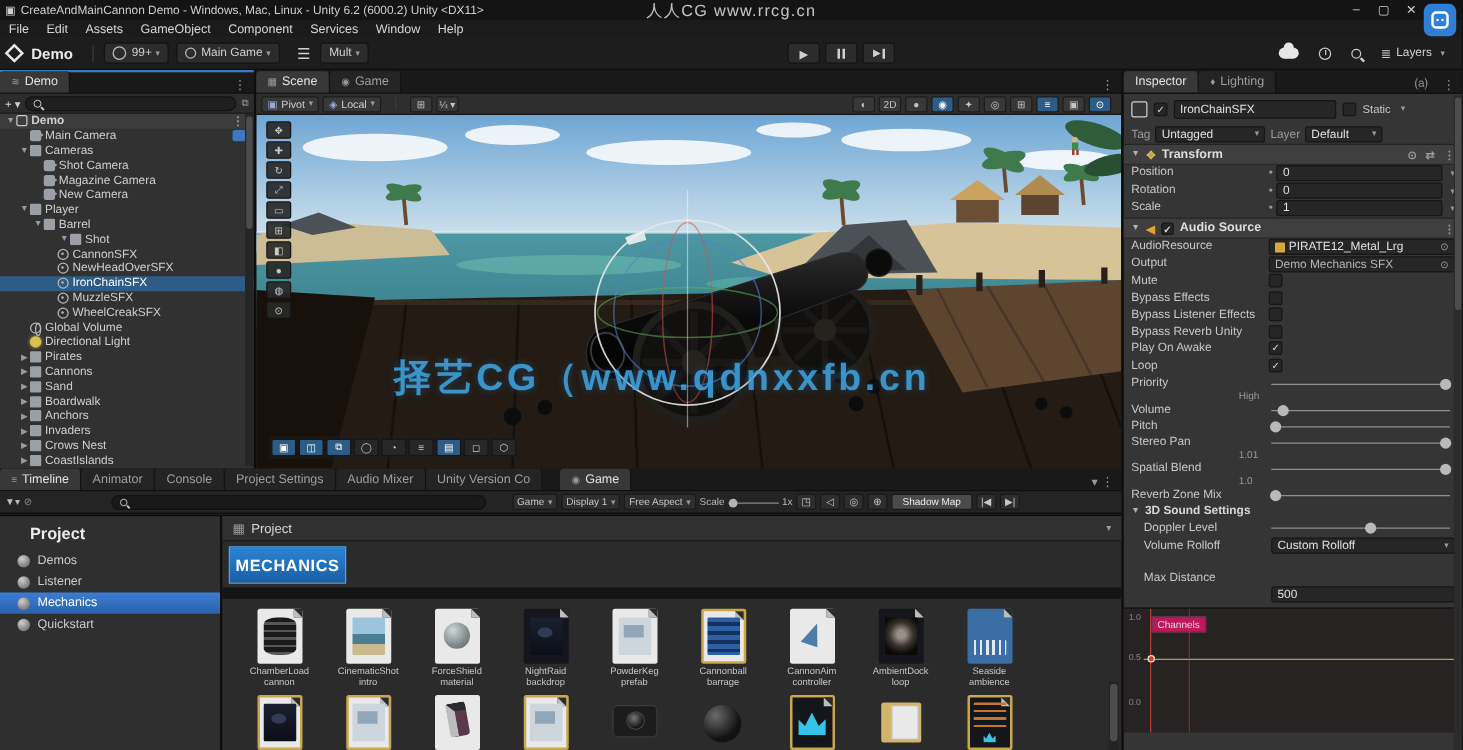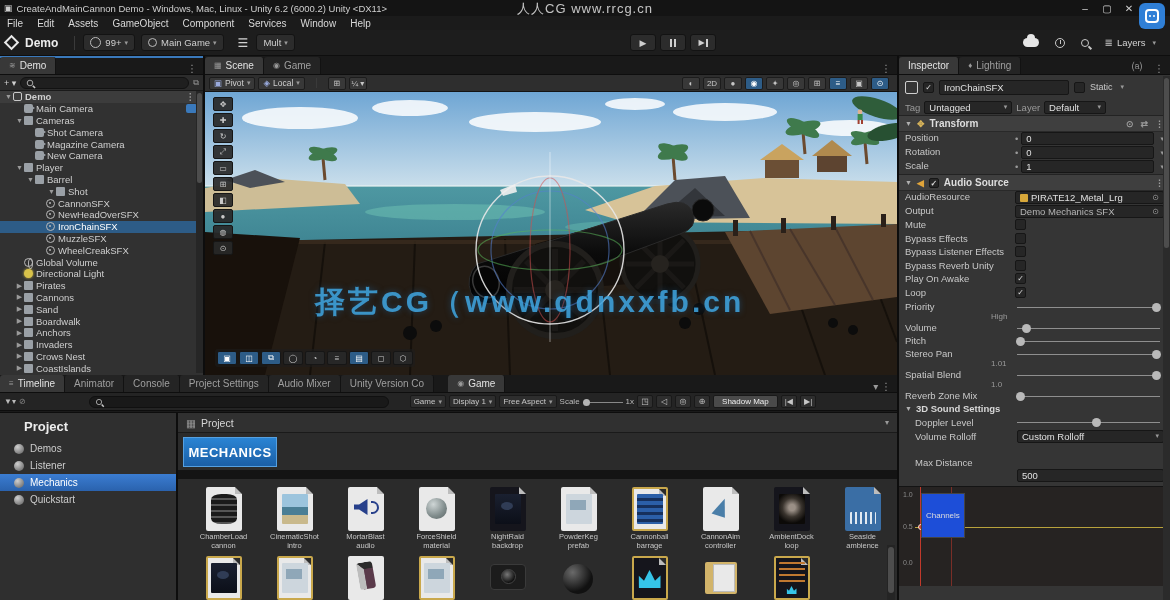--- a/index.html
+++ b/index.html
@@ -92,21 +92,21 @@
   .slabel.ind{padding-left:10px;}
   .track{position:relative;flex:1;height:10px;margin-right:4px;}
   .track:before{content:"";position:absolute;left:0;right:0;top:5px;height:1px;background:#8f8f8f;}
   .knob{position:absolute;top:1px;width:9px;height:9px;background:#b9b9b9;border-radius:50%;}
   .subval{font-size:8px;color:#9a9a9a;padding-left:92px;height:8px;line-height:8px;}
   #graph{position:relative;margin-top:4px;height:100px;background:#262322;border-top:1px solid #141414;overflow:hidden;}
   #graph .ylab{position:absolute;left:4px;font-size:7px;color:#8a8a8a;}
   #graph .hline{position:absolute;left:16px;right:0;top:40px;height:1px;background:#b8a23c;}
   #graph .vline{position:absolute;top:0;bottom:0;width:1px;background:#c0392b;}
   #graph .dot{position:absolute;width:6px;height:6px;background:#d04030;border:1px solid #f0e0d0;border-radius:50%;left:19px;top:37px;}
-  #graph .tip{position:absolute;left:22px;top:6px;background:#1d4ed8;border:1px solid #444;color:#ddd;font-size:8px;padding:17px 4px;}
+  #graph .tip{position:absolute;left:22px;top:6px;background:#be185d;border:1px solid #444;color:#ddd;font-size:8px;padding:1px 4px;}
   #iscroll{position:absolute;right:0;top:20px;width:7px;height:524px;background:#2b2b2b;}
   #iscroll .thumb{position:absolute;left:1px;top:2px;width:5px;height:170px;background:#4d4d4d;border-radius:3px;}
   
   #bottomstrip{left:0;top:375px;width:897px;height:37px;background:#1a1a1a;}
   #btabs{display:flex;align-items:flex-end;height:18px;border-bottom:1px solid #0e0e0e;}
   #btoolbar{height:18px;background:#242424;display:flex;align-items:center;padding:0 4px;gap:3px;border-bottom:1px solid #0d0d0d;}
   .bsearch{width:300px;height:12px;background:#191919;border:1px solid #101010;border-radius:7px;display:flex;align-items:center;padding:0 5px;margin-left:60px;}
   .minibtn{height:13px;min-width:16px;background:#2e2e2e;border:1px solid #191919;border-radius:2px;color:#c6c6c6;font-size:8px;display:flex;align-items:center;justify-content:center;padding:0 3px;}
   .minibtn.lit{background:#4a4a4a;color:#eee;}
   
@@ -878,31 +878,20 @@
               <div class="inner imgsea"></div>
             </div>
             <div class="aname">
               <div>CinematicShot</div>
               <div>intro</div>
             </div>
           </div>
           <div class="acell">
             <div class="aicon">
               <div class="file"></div>
-              <div class="speaker"></div>
-              <div class="sarc"></div>
-            </div>
-            <div class="aname">
-              <div>MortarBlast</div>
-              <div>audio</div>
-            </div>
-          </div>
-          <div class="acell">
-            <div class="aicon">
-              <div class="file"></div>
               <div class="ball"></div>
             </div>
             <div class="aname">
               <div>ForceShield</div>
               <div>material</div>
             </div>
           </div>
           <div class="acell">
             <div class="aicon">
               <div class="file dark"></div>

